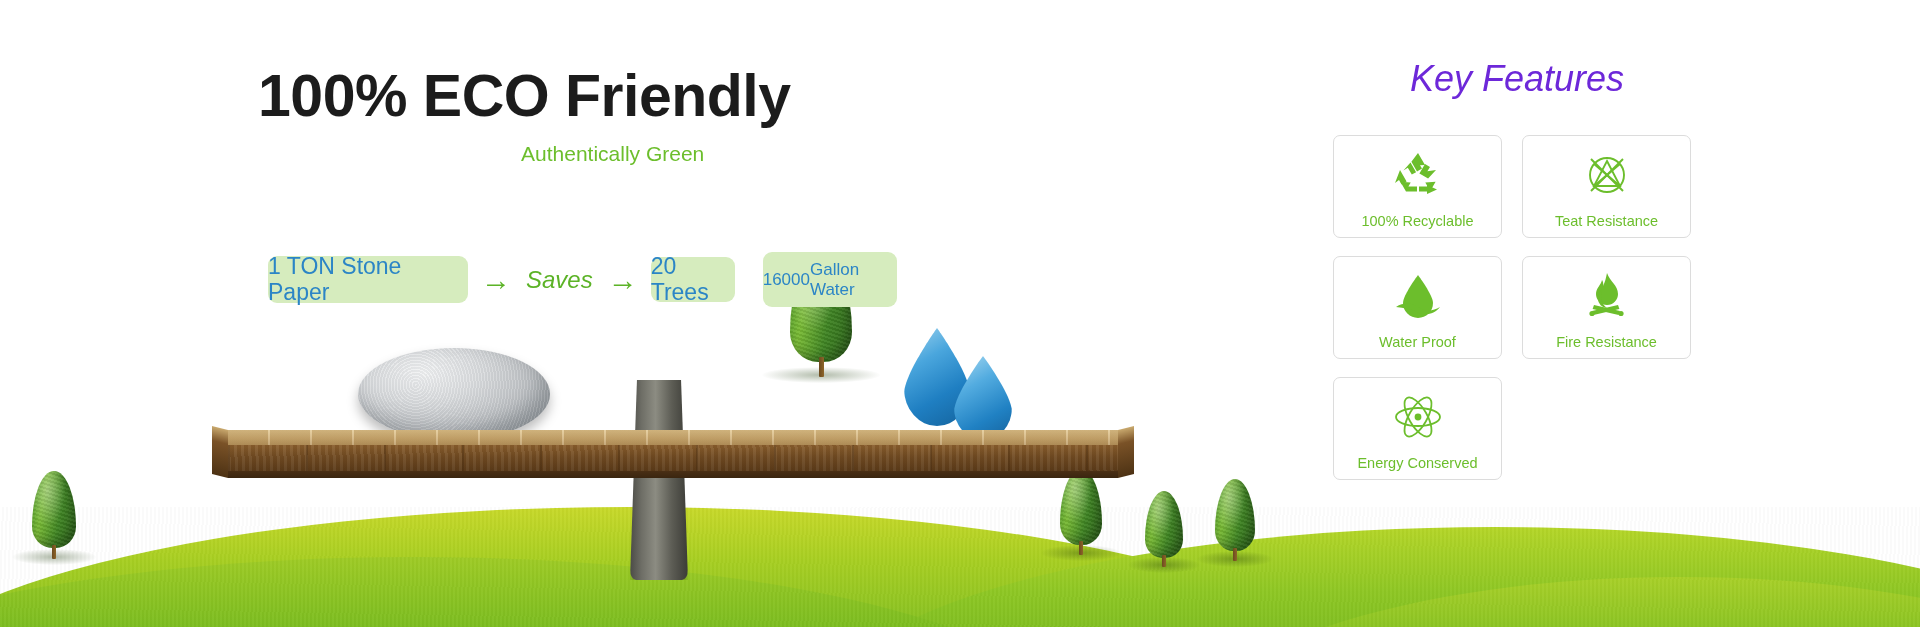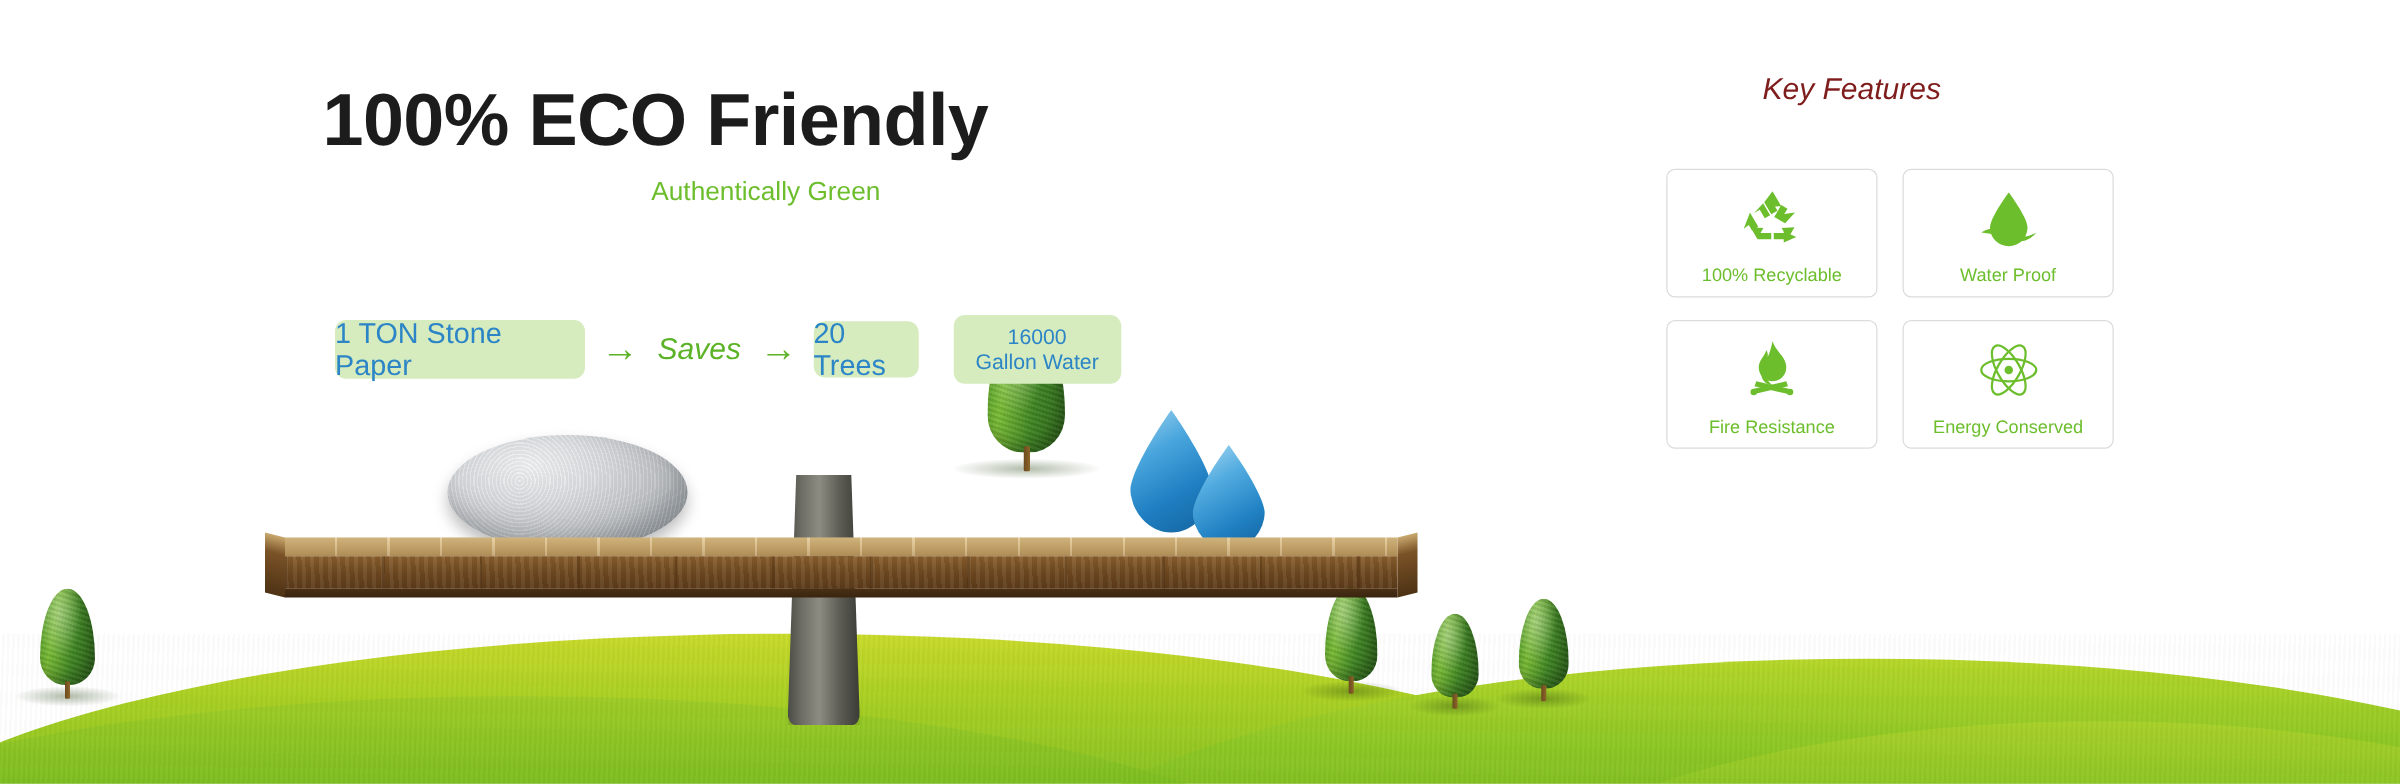--- a/index.html
+++ b/index.html
@@ -241,43 +241,43 @@
     color: #2b85c6;
     display: flex;
     align-items: center;
     justify-content: center;
     text-align: left;
     line-height: 1.12;
     box-sizing: border-box;
   }
   .pill-1 { width: 200px; height: 47px; font-size: 23px; }
   .pill-2 { width: 84px; height: 45px; font-size: 23px; }
-  .pill-3 { width: 134px; height: 55px; font-size: 17px; flex-direction: column; }
+  .pill-3 { width: 134px; height: 55px; font-size: 17px; flex-direction: row; }
   .arrow {
     color: #5cb327;
     font-size: 30px;
     line-height: 1;
     padding: 0 13px;
     font-weight: 400;
   }
   .saves {
     color: #5cb327;
     font-size: 24px;
     padding: 0 2px;
     font-style: italic;
   }
 
   
   .kf-title {
     position: absolute;
     left: 1410px;
     top: 58px;
-    font-size: 24px;
+    font-size: 36px;
     font-style: italic;
-    color: #7f1d1d;
+    color: #6d28d9;
     white-space: nowrap;
   }
   .kf-grid {
     position: absolute;
     left: 1333px;
     top: 135px;
     display: grid;
     grid-template-columns: 169px 169px;
     grid-template-rows: 103px 103px 103px;
     gap: 18px 20px;
@@ -402,20 +402,35 @@
             <path d="M7.4 31.8l5.6 9.6h11v-5h-8.6l2.3-4z"></path>
             <path d="M43 20l-8.6 1.2 2.6-4.3-5-2.9-5.6 9.6 8.7 5z"></path>
             <path d="M42.6 31.8l-5.6 9.6H26v-5h8.6l-2.3-4z"></path>
             <path d="M34 44l10-4.5-10-4.5z"></path>
           </g>
         </svg>
       </div>
       <span class="kf-label">100% Recyclable</span>
     </div>
 
+    <div class="kf-card">
+      <div class="kf-icon">
+        <svg width="50" height="50" viewBox="0 0 50 50" aria-hidden="true">
+          <g fill="none" stroke="#6cbe2c" stroke-width="1.9">
+            <circle cx="25" cy="25" r="17"></circle>
+            <path d="M25 11 L38 36 L12 36 Z"></path>
+            <path d="M12 36 L38 14"></path>
+            <path d="M38 36 L12 14"></path>
+            <path d="M9 9 L41 41"></path>
+            <path d="M41 9 L9 41"></path>
+          </g>
+        </svg>
+      </div>
+      <span class="kf-label">Teat Resistance</span>
+    </div>
 
     <div class="kf-card">
       <div class="kf-icon">
         <svg width="50" height="50" viewBox="0 0 50 50" aria-hidden="true">
           <g fill="#6cbe2c">
             <path d="M25 4 C25 4 40 24 40 32 A15 15 0 0 1 10 32 C10 24 25 4 25 4 Z"></path>
             <path d="M3 36c8-5 16-4 22 0 6 4 14 5 22 0-6 8-16 9-23 5-6-3-13-4-21-5z"></path>
           </g>
         </svg>
       </div>

